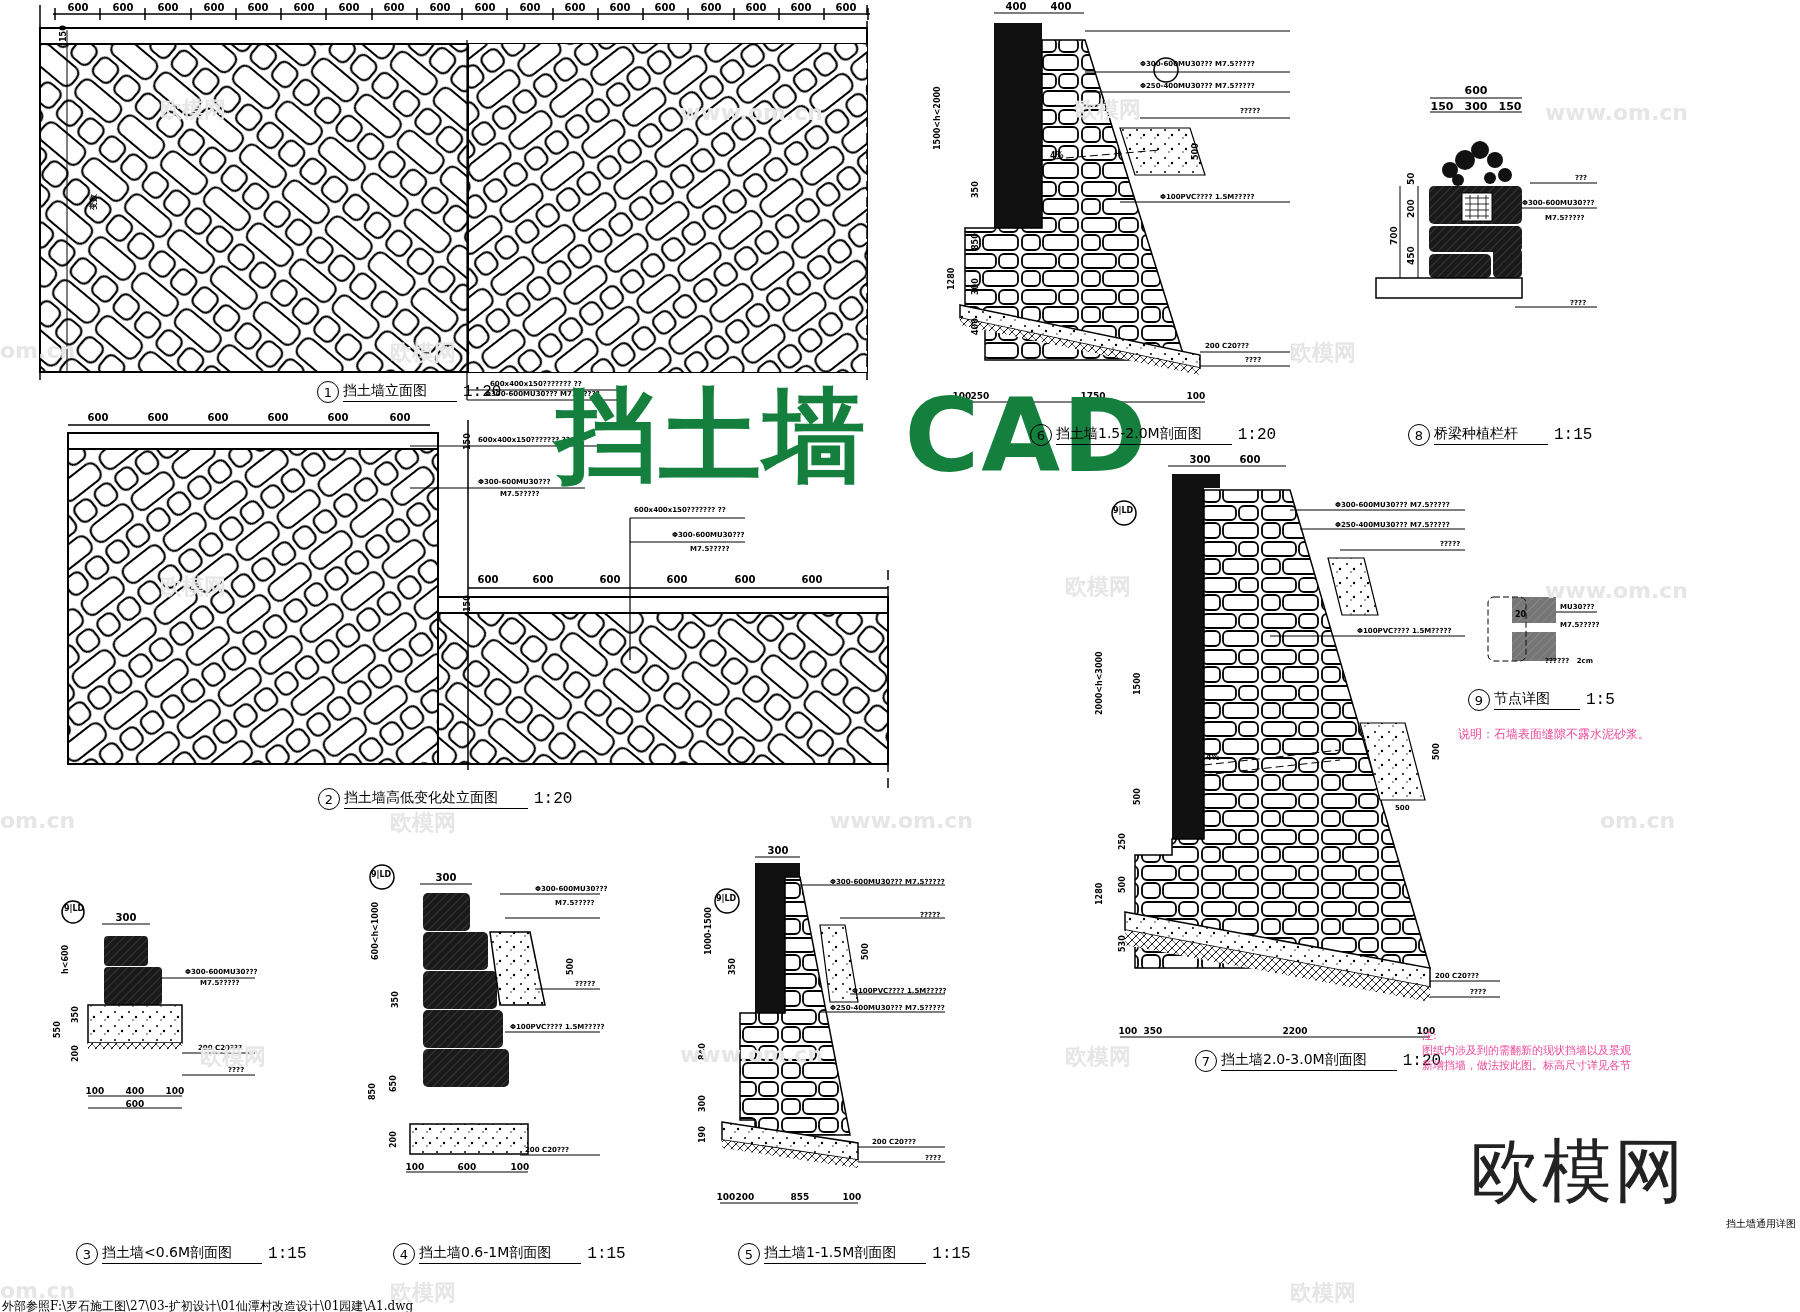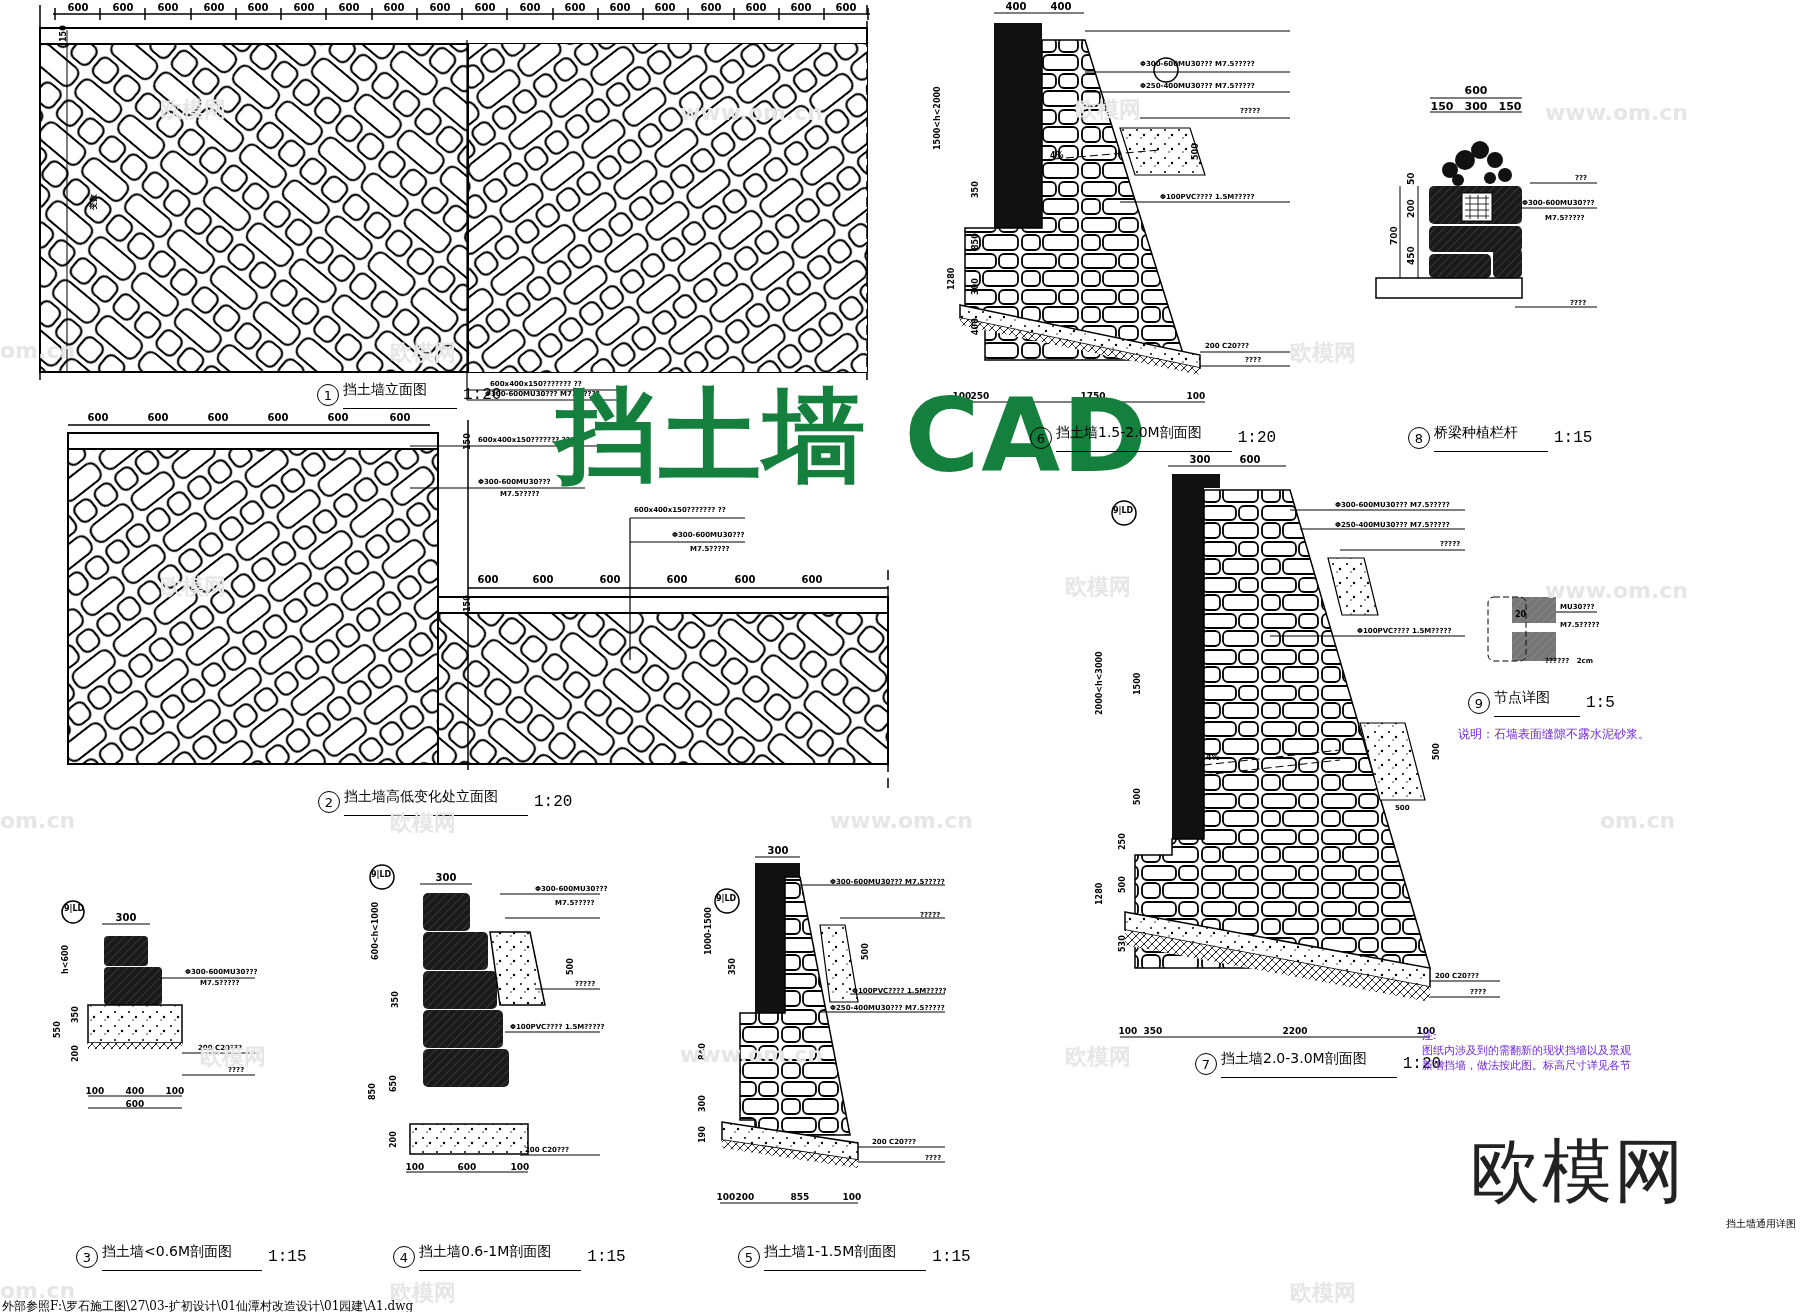--- a/index.html
+++ b/index.html
@@ -1,23 +1,23 @@
 <!DOCTYPE html>
 <html><head>
 <meta charset="utf-8">
 <style>
   html, body { margin:0; padding:0; background:#ffffff; }
   body { width:1800px; height:1312px; position:relative; overflow:hidden; font-family:"DejaVu Sans", sans-serif; color:#000; }
   #sheet { position:absolute; left:0; top:0; width:1800px; height:996px; }
   .cap { position:absolute; font-family:"DejaVu Sans", sans-serif; font-size:14px; display:flex; align-items:center; }
   .cap .num { width:20px; height:20px; border:1.5px solid #000; border-radius:50%; display:inline-flex; align-items:center; justify-content:center; font-size:13px; margin-right:4px; }
-  .cap .title { border-bottom:1.5px solid #000; padding:0 30px 9px 0; }
+  .cap .title { border-bottom:1.5px solid #000; padding:0 30px 1px 0; }
   .cap .scale { font-size:16px; margin-left:6px; font-family:Liberation Mono, monospace; }
   .big-title { position:absolute; left:555px; top:385px; font-size:102px; font-weight:bold; font-family:"DejaVu Sans", sans-serif; letter-spacing:2px; line-height:1; color:#15803d; }
-  .note { position:absolute; font-family:"DejaVu Serif", serif; font-size:11px; line-height:15px; color:#6d28d9; }
+  .note { position:absolute; font-family:"DejaVu Serif", serif; font-size:11px; line-height:15px; color:#ec4899; }
   .wm { position:absolute; color:#e6e6e6; font-size:22px; font-weight:bold; font-family:"DejaVu Sans", sans-serif; pointer-events:none; }
   .wm-big { position:absolute; left:1470px; top:1125px; font-size:70px; color:#222; font-family:"DejaVu Sans", sans-serif; letter-spacing:2px; }
   .sheet-title { position:absolute; left:1726px; top:1181px; font-size:10px;margin-top:36px; }
   .sheet-no { position:absolute; left:1820px; top:1297px; font-size:10px; }
   .path-footer { position:absolute; left:2px; top:1298px; font-size:12px; font-family:"DejaVu Serif", serif; }
   svg text { font-family:"DejaVu Sans", sans-serif; font-weight:bold; }
 </style>
 </head>
 <body>
 

